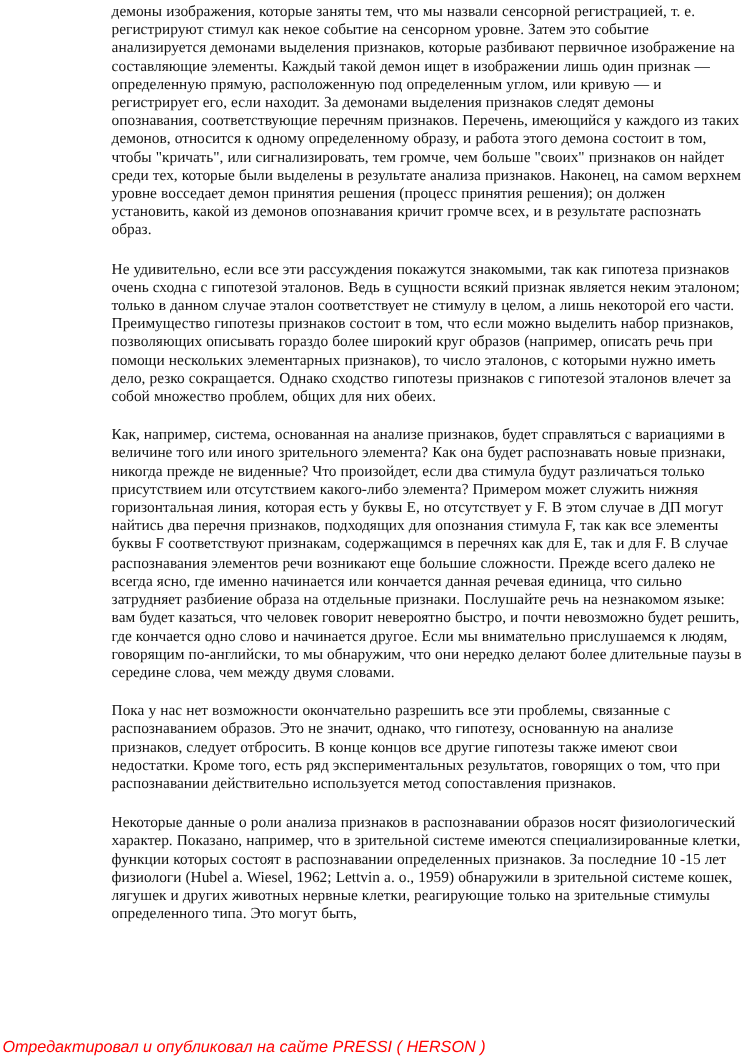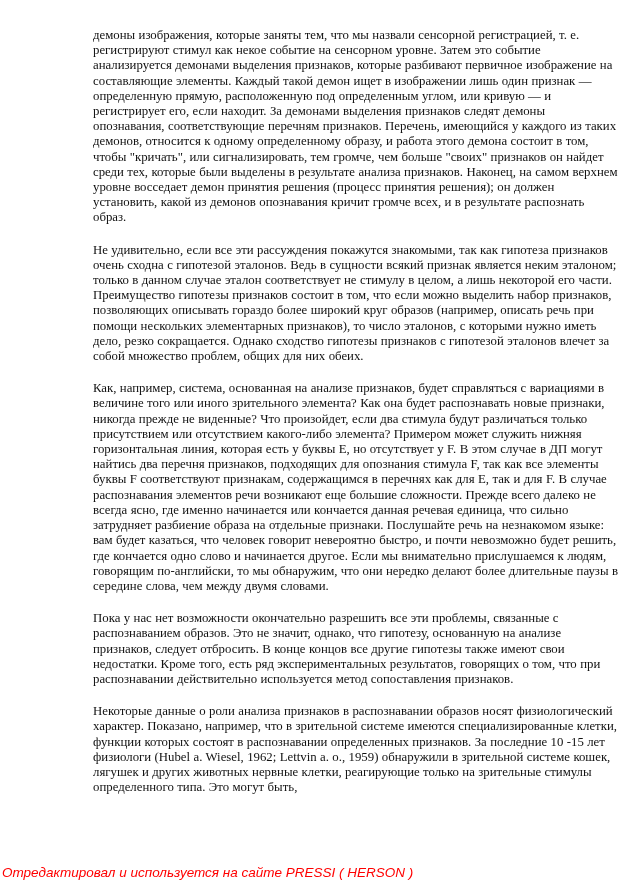--- a/index.html
+++ b/index.html
@@ -13,21 +13,20 @@
     position: relative;
     overflow: hidden;
     font-family: "Liberation Serif", serif;
   }
   .page {
     position: absolute;
     top: 2px;
     left: 93px;
     width: 527px;
     color: #111111;
-    margin-top: 26px;
   }
   .page p.para {
     margin: 0 0 17px 0;
     font-size: 12.8px;
     line-height: 15.2px;
     text-align: left;
     word-spacing: 0.2px;
   }
   .footer-credit {
     position: absolute;
@@ -46,13 +45,13 @@
 <div class="page">
   <div style="color: rgb(17, 17, 17);">
       <p class="para">демоны изображения, которые заняты тем, что мы назвали сенсорной регистрацией, т. е. регистрируют стимул как некое событие на сенсорном уровне. Затем это событие анализируется демонами выделения признаков, которые разбивают первичное изображение на составляющие элементы. Каждый такой демон ищет в изображении лишь один признак — определенную прямую, расположенную под определенным углом, или кривую — и регистрирует его, если находит. За демонами выделения признаков следят демоны опознавания, соответствующие перечням признаков. Перечень, имеющийся у каждого из таких демонов, относится к одному определенному образу, и работа этого демона состоит в том, чтобы "кричать", или сигнализировать, тем громче, чем больше "своих" признаков он найдет среди тех, которые были выделены в результате анализа признаков. Наконец, на самом верхнем уровне восседает демон принятия решения (процесс принятия решения); он должен установить, какой из демонов опознавания кричит громче всех, и в результате распознать образ.</p>
       <p class="para">Не удивительно, если все эти рассуждения покажутся знакомыми, так как гипотеза признаков очень сходна с гипотезой эталонов. Ведь в сущности всякий признак является неким эталоном; только в данном случае эталон соответствует не стимулу в целом, а лишь некоторой его части. Преимущество гипотезы признаков состоит в том, что если можно выделить набор признаков, позволяющих описывать гораздо более широкий круг образов (например, описать речь при помощи нескольких элементарных признаков), то число эталонов, с которыми нужно иметь дело, резко сокращается. Однако сходство гипотезы признаков с гипотезой эталонов влечет за собой множество проблем, общих для них обеих.</p>
       <p class="para">Как, например, система, основанная на анализе признаков, будет справляться с вариациями в величине того или иного зрительного элемента? Как она будет распознавать новые признаки, никогда прежде не виденные? Что произойдет, если два стимула будут различаться только присутствием или отсутствием какого-либо элемента? Примером может служить нижняя горизонтальная линия, которая есть у буквы Е, но отсутствует у F. В этом случае в ДП могут найтись два перечня признаков, подходящих для опознания стимула F, так как все элементы буквы F соответствуют признакам, содержащимся в перечнях как для Е, так и для F. В случае распознавания элементов речи возникают еще большие сложности. Прежде всего далеко не всегда ясно, где именно начинается или кончается данная речевая единица, что сильно затрудняет разбиение образа на отдельные признаки. Послушайте речь на незнакомом языке: вам будет казаться, что человек говорит невероятно быстро, и почти невозможно будет решить, где кончается одно слово и начинается другое. Если мы внимательно прислушаемся к людям, говорящим по-английски, то мы обнаружим, что они нередко делают более длительные паузы в середине слова, чем между двумя словами.</p>
       <p class="para">Пока у нас нет возможности окончательно разрешить все эти проблемы, связанные с распознаванием образов. Это не значит, однако, что гипотезу, основанную на анализе признаков, следует отбросить. В конце концов все другие гипотезы также имеют свои недостатки. Кроме того, есть ряд экспериментальных результатов, говорящих о том, что при распознавании действительно используется метод сопоставления признаков.</p>
       <p class="para">Некоторые данные о роли анализа признаков в распознавании образов носят физиологический характер. Показано, например, что в зрительной системе имеются специализированные клетки, функции которых состоят в распознавании определенных признаков. За последние 10 -15 лет физиологи (Hubel a. Wiesel, 1962; Lettvin a. o., 1959) обнаружили в зрительной системе кошек, лягушек и других животных нервные клетки, реагирующие только на зрительные стимулы определенного типа. Это могут быть,</p>
     </div>
 </div>
 
-<div class="footer-credit" style="color: rgb(255, 0, 0);">Отредактировал и используется на сайте PRESSI ( HERSON )</div>
+<div class="footer-credit" style="color: rgb(255, 0, 0);">Отредактировал и опубликовал на сайте PRESSI ( HERSON )</div>
 
 </body></html>

